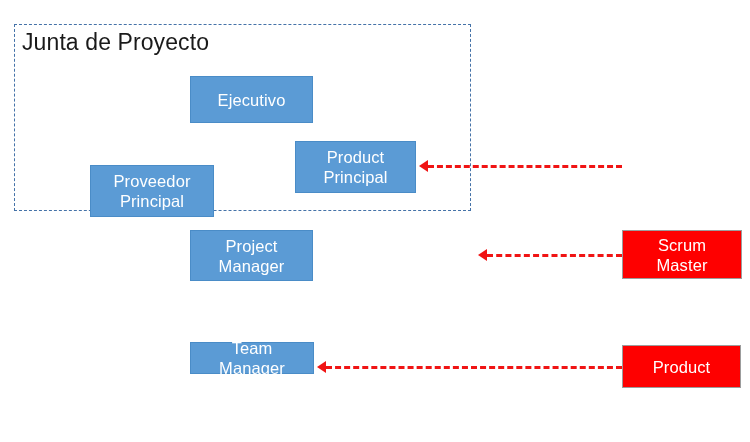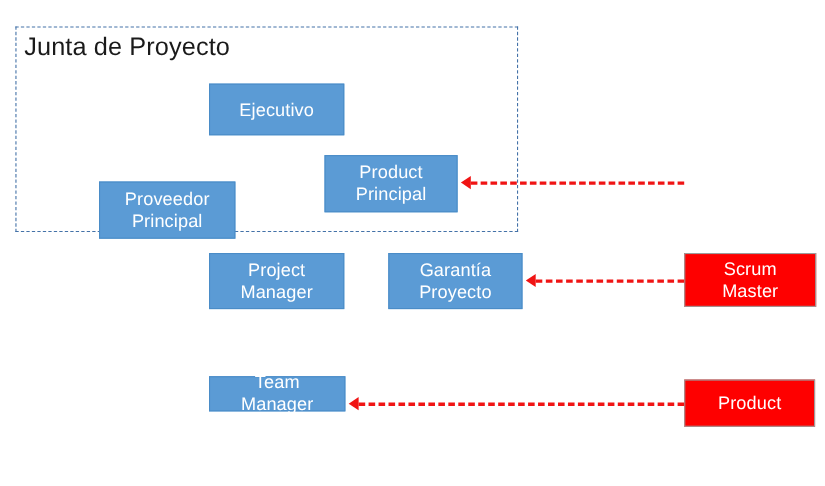--- a/index.html
+++ b/index.html
@@ -92,24 +92,20 @@
   <div class="node blue" style="left:295px; top:141px; width:121px; height:52px;">
     <span class="node-label">Product
 Principal</span>
   </div>
 
   <div class="node blue" style="left:190px; top:230px; width:123px; height:51px;">
     <span class="node-label">Project
 Manager</span>
   </div>
 
-  <div class="node blue" style="left:353px; top:230px; width:122px; height:51px;">
-    <span class="node-label">Garantía
-Proyecto</span>
-  </div>
 
   <div class="node blue" style="left:190px; top:342px; width:124px; height:32px;justify-content:center;">
     <span class="node-label">Team
 Manager</span>
   </div>
 
 
   <div class="node red" style="left:622px; top:230px; width:120px; height:49px;">
     <span class="node-label">Scrum
 Master</span>

